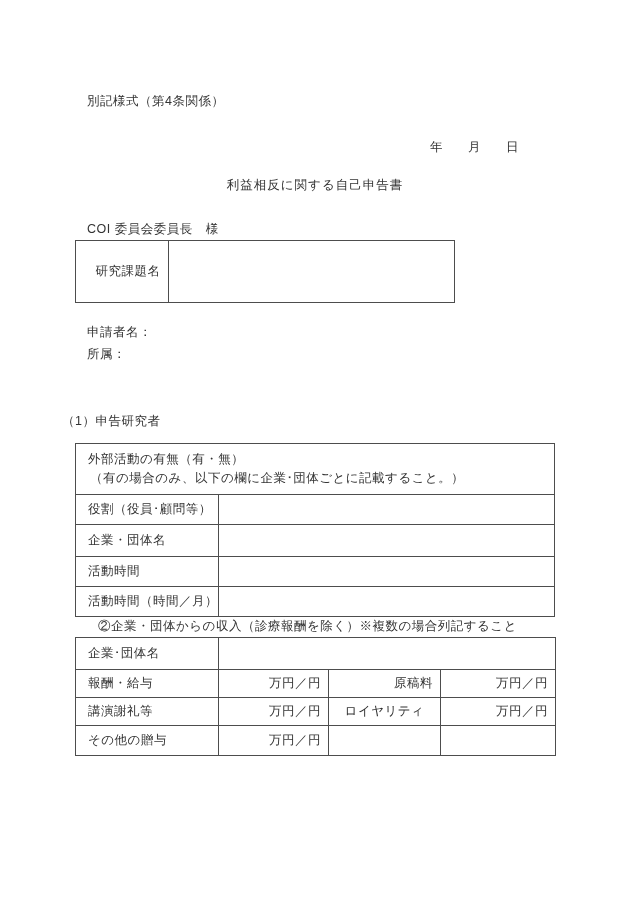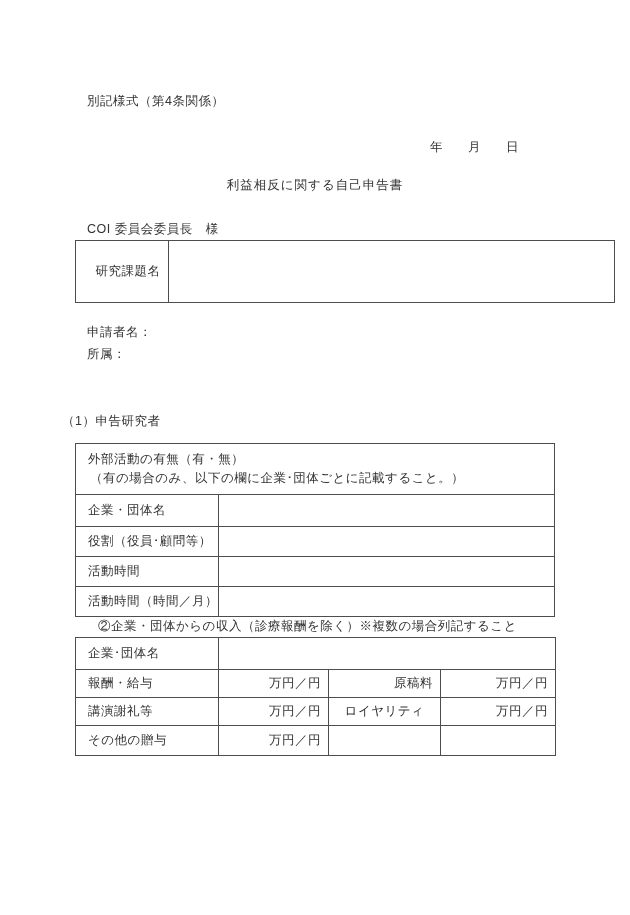--- a/index.html
+++ b/index.html
@@ -32,21 +32,21 @@
     table-layout: fixed;
     background: #ffffff;
   }
   td {
     border: 1px solid #4d4d4d;
     vertical-align: middle;
     font-size: 12.5px;
     color: #333333;
     overflow: hidden;
   }
-  .tbl-research  { left: 75px; top: 240px; width: 540px; }
+  .tbl-research  { left: 75px; top: 240px; width: 380px; }
   .tbl-research td { height: 62px; }
   .tbl-research .label-cell { text-align: center; }
 
   .tbl-a { left: 75px; top: 443px; width: 480px; }
   .tbl-b { left: 75px; top: 637px; width: 480px; }
 
   .label-cell { padding-left: 12px; text-align: left; }
   .header-cell { padding: 6px 10px 6px 12px; line-height: 19px; vertical-align: middle; }
   .header-cell .hline2 { padding-left: 2px; }
   .unit-cell  { text-align: right; padding-right: 7px; margin-left: 40px; }
@@ -95,26 +95,26 @@
         <col style="width:143px">
         <col>
       </colgroup>
     <tbody>
         <tr>
       <td class="header-cell" colspan="2" style="height:49px">
         <div>外部活動の有無（有・無）</div>
         <div class="hline2">（有の場合のみ、以下の欄に企業･団体ごとに記載すること。）</div>
       </td>
     </tr>
+    <tr style="height:30px">
+      <td class="label-cell">役割（役員･顧問等）</td>
+      <td class="fill-cell"></td>
+    </tr>
     <tr style="height:32px">
       <td class="label-cell">企業・団体名</td>
-      <td class="fill-cell"></td>
-    </tr>
-    <tr style="height:30px">
-      <td class="label-cell">役割（役員･顧問等）</td>
       <td class="fill-cell"></td>
     </tr>
     <tr style="height:30px">
       <td class="label-cell">活動時間</td>
       <td class="fill-cell"></td>
     </tr>
     <tr style="height:30px">
       <td class="label-cell">活動時間（時間／月）</td>
       <td class="fill-cell"></td>
     </tr>

